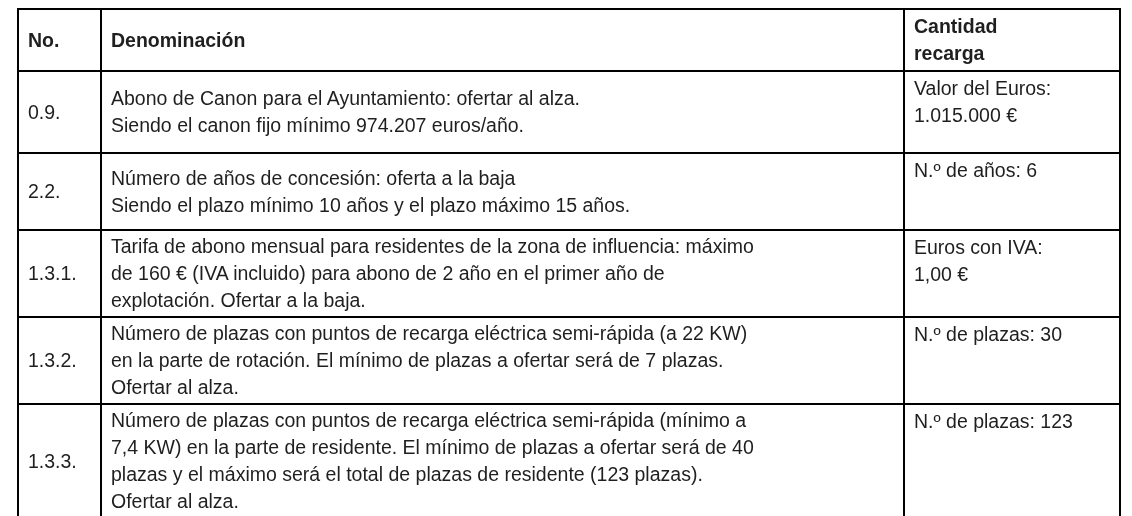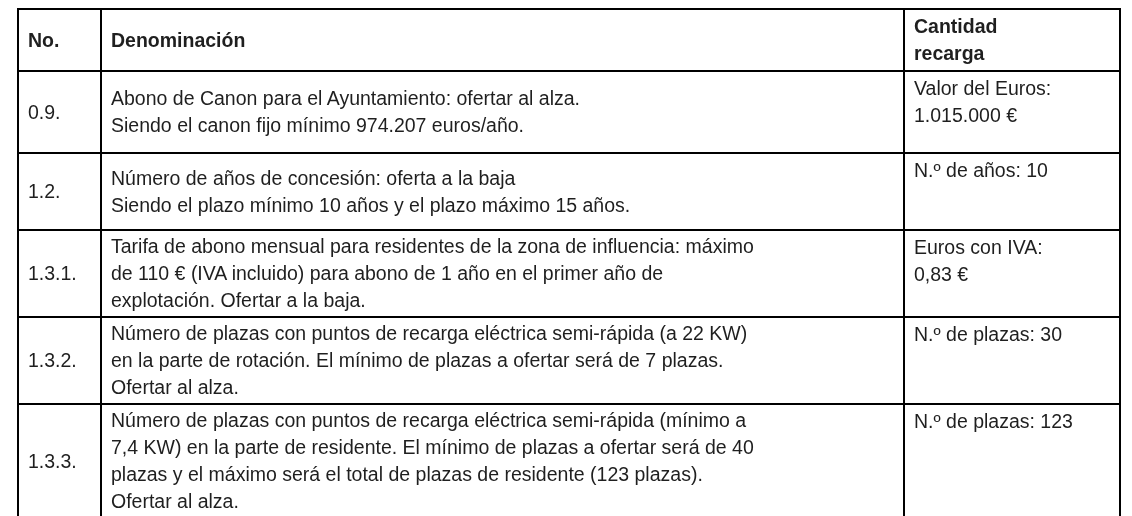--- a/index.html
+++ b/index.html
@@ -77,32 +77,32 @@
 recarga</th>
     </tr>
     <tr class="row-1">
       <td class="cell-mid">0.9.</td>
       <td class="cell-mid">Abono de Canon para el Ayuntamiento: ofertar al alza.
 Siendo el canon fijo mínimo 974.207 euros/año.</td>
       <td class="cell-top">Valor del Euros:
 1.015.000 €</td>
     </tr>
     <tr class="row-2">
-      <td class="cell-mid">1.2.</td>
+      <td class="cell-mid">2.2.</td>
       <td class="cell-mid">Número de años de concesión: oferta a la baja
 Siendo el plazo mínimo 10 años y el plazo máximo 15 años.</td>
-      <td class="cell-top">N.º de años: 10</td>
+      <td class="cell-top">N.º de años: 6</td>
     </tr>
     <tr class="row-3">
       <td class="cell-mid">1.3.1.</td>
       <td class="cell-mid">Tarifa de abono mensual para residentes de la zona de influencia: máximo
-de 110 € (IVA incluido) para abono de 1 año en el primer año de
+de 160 € (IVA incluido) para abono de 2 año en el primer año de
 explotación. Ofertar a la baja.</td>
       <td class="cell-top">Euros con IVA:
-0,83 €</td>
+1,00 €</td>
     </tr>
     <tr class="row-4">
       <td class="cell-mid">1.3.2.</td>
       <td class="cell-mid">Número de plazas con puntos de recarga eléctrica semi-rápida (a 22 KW)
 en la parte de rotación. El mínimo de plazas a ofertar será de 7 plazas.
 Ofertar al alza.</td>
       <td class="cell-top">N.º de plazas: 30</td>
     </tr>
     <tr class="row-5">
       <td class="cell-mid">1.3.3.</td>

